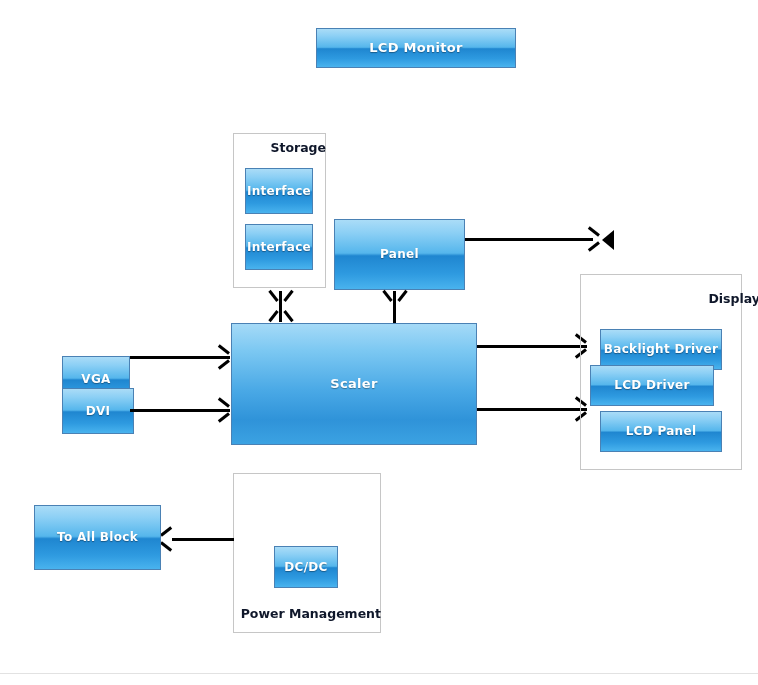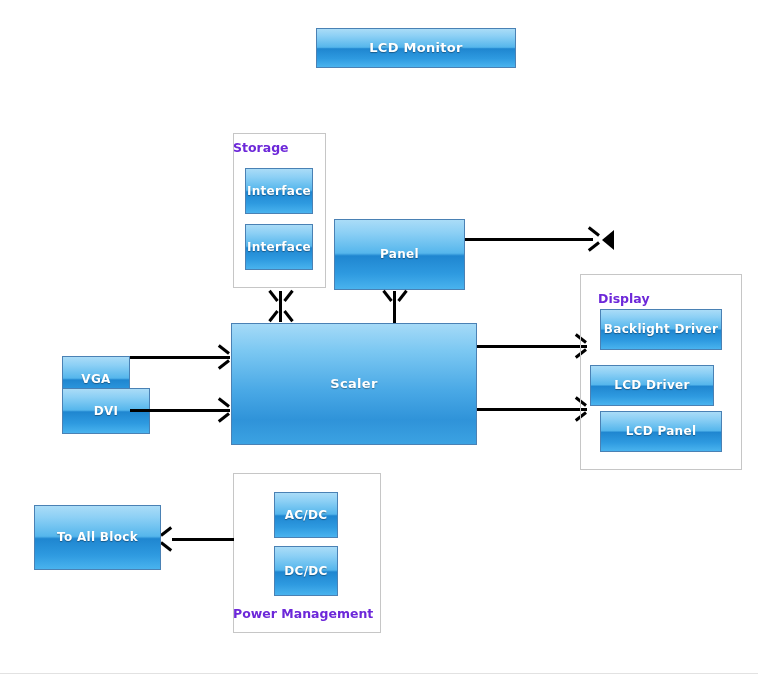--- a/index.html
+++ b/index.html
@@ -54,24 +54,24 @@
 
   
   .group {
     position: absolute;
     box-sizing: border-box;
     border: 1px solid #c6c6c6;
     background: transparent;
   }
   .group-title {
     position: absolute;
-    color: #6d28d9;
+    color: #0f172a;
     font-weight: bold;
     font-size: 12.5px;
-    text-align: left;
+    text-align: right;
     white-space: nowrap;
   }
 
   
   .hline {
     position: absolute;
     height: 3px;
     background: #000000;
   }
   .vline {
@@ -170,42 +170,41 @@
 
   <div class="vline" style="left:393px; top:291px; height:33px;"></div>
   <div class="arrow up" style="left:388px; top:288px;"></div>
 
   <div class="blk smooth" style="left:231px; top:323px; width:246px; height:122px; font-size:13px;">Scaler</div>
 
   <div class="blk" style="left:62px; top:344px; width:68px; height:46px;margin-top:12px;">VGA</div>
   <div class="hline" style="left:130px; top:356px; width:100px;"></div>
   <div class="arrow right" style="left:216px; top:350px;"></div>
 
-  <div class="blk" style="left:62px; top:388px; width:88px; height:46px;">DVI</div>
+  <div class="blk" style="left:62px; top:388px; width:72px; height:46px;">DVI</div>
   <div class="hline" style="left:130px; top:409px; width:100px;"></div>
   <div class="arrow right" style="left:216px; top:403px;"></div>
 
   <div class="hline" style="left:477px; top:345px; width:110px;"></div>
   <div class="arrow right" style="left:573px; top:339px;"></div>
 
   <div class="hline" style="left:477px; top:408px; width:110px;"></div>
   <div class="arrow right" style="left:573px; top:402px;"></div>
 
   <div class="group" style="left:580px; top:274px; width:162px; height:196px;"></div>
   <div class="group-title" style="left:580px; top:291px; width:162px;padding-left:18px;">Display</div>
 
-  <div class="blk" style="left:600px; top:309px; width:122px; height:41px;">Backlight Driver</div>
+  <div class="blk" style="left:600px; top:329px; width:122px; height:41px;">Backlight Driver</div>
   <div class="blk" style="left:590px; top:365px; width:124px; height:41px;">LCD Driver</div>
   <div class="blk" style="left:600px; top:411px; width:122px; height:41px;">LCD Panel</div>
 
   <div class="group" style="left:233px; top:473px; width:148px; height:160px;"></div>
   <div class="group-title" style="left:233px; top:606px; width:148px;">Power Management</div>
 
-  <div class="blk" style="left:274px; top:492px; width:64px; height:46px;">AC/DC</div>
-  <div class="blk" style="left:274px; top:546px; width:64px; height:50px;">DC/DC</div>
+  <div class="blk" style="left:274px; top:546px; width:64px; height:42px;">DC/DC</div>
 
   <div class="hline" style="left:172px; top:538px; width:62px;"></div>
   <div class="arrow left" style="left:160px; top:532px;"></div>
 
   <div class="blk" style="left:34px; top:505px; width:127px; height:65px;">To All Block</div>
 
   <div class="divider" style="top:673px;"></div>
 
 </div>
 

